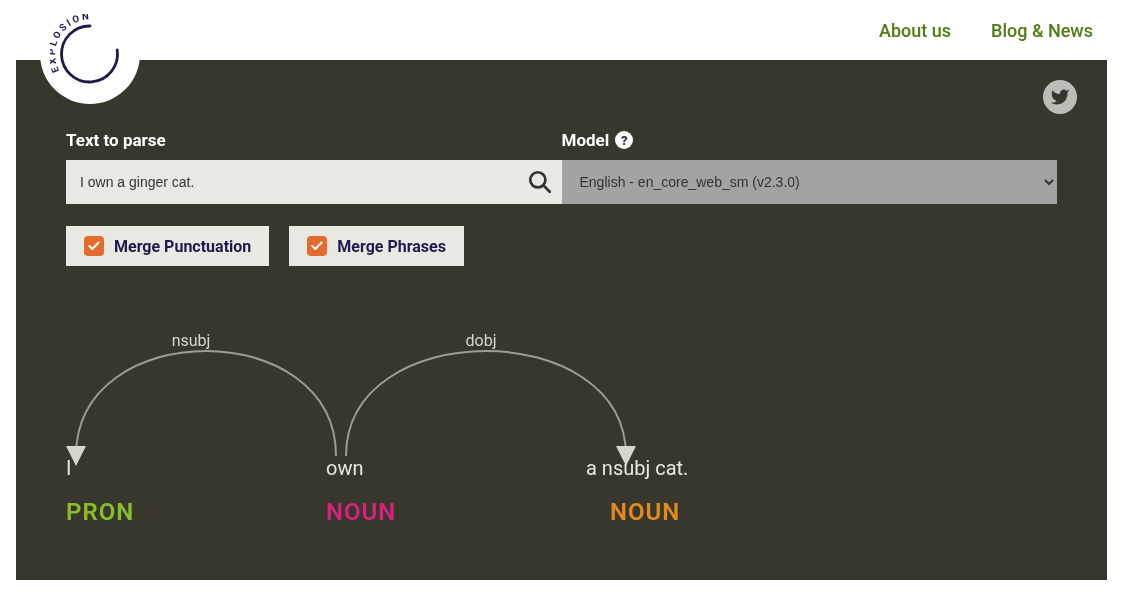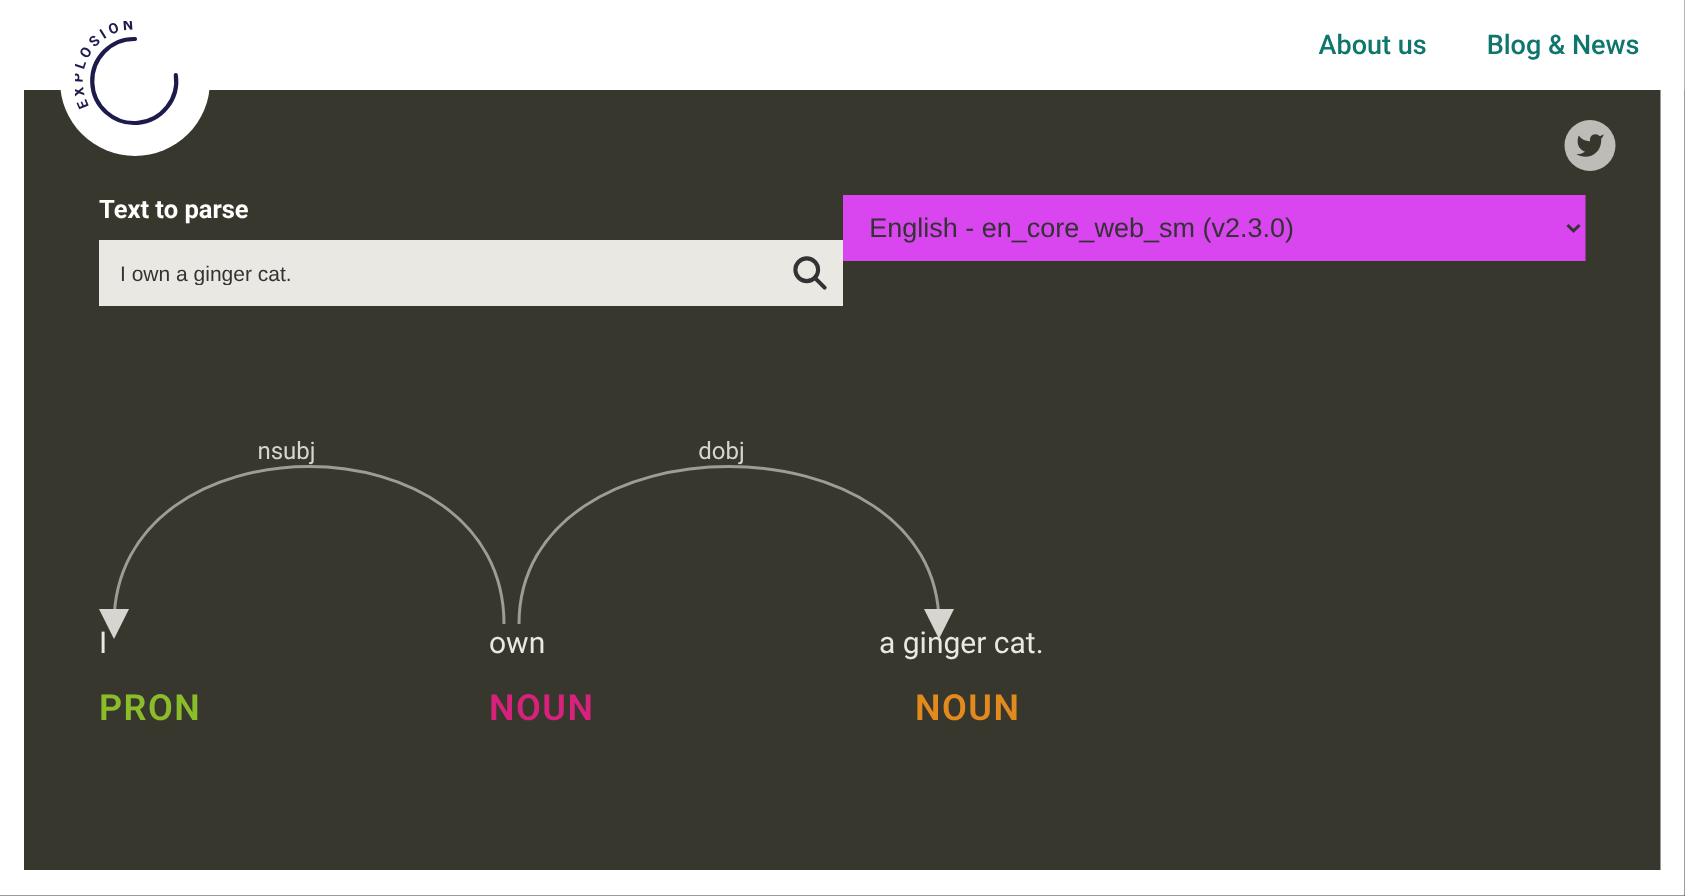--- a/index.html
+++ b/index.html
@@ -1,31 +1,31 @@
 <!DOCTYPE html>
 <html><head>
   <meta charset="utf-8">
   <style>
     * { box-sizing: border-box; margin: 0; padding: 0; }
     body { font-family: -apple-system, BlinkMacSystemFont, "Segoe UI", Roboto, Helvetica, Arial, sans-serif; background: #fff; width: 1123px; }
     .topbar { display: flex; align-items: center; height: 60px; padding: 0 30px; background: #fff; position: relative; }
     .logo-wrap { position: absolute; left: 40px; top: 4px; z-index: 10; width: 100px; height: 100px; background: #fff; border-radius: 50%; display: flex; align-items: center; justify-content: center; }
     .logo-svg { width: 80px; height: 80px; }
     .nav { margin-left: auto; display: flex; gap: 40px; font-size: 18px; color: #1d1b4c; font-weight: 500; }
-    .nav a { color: #0f766e; text-decoration: none; cursor: pointer; }
+    .nav a { color: #4d7c0f; text-decoration: none; cursor: pointer; }
     .panel { background: #38372e; margin: 0 16px; padding: 30px 50px 40px 50px; position: relative; min-height: 520px; }
     .twitter { position: absolute; top: 20px; right: 30px; width: 34px; height: 34px; background: #bdbcb6; border-radius: 50%; display: flex; align-items: center; justify-content: center; cursor: pointer; }
     .form-row { display: flex; margin-top: 40px; }
     .col { flex: 1; }
     .label { color: #fff; font-weight: 700; font-size: 17px; margin-bottom: 10px; display: flex; align-items: center; gap: 6px; }
     .help-icon { display: inline-flex; width: 18px; height: 18px; border-radius: 50%; background: #fff; color: #38372e; font-size: 13px; font-weight: 900; align-items: center; justify-content: center; }
     .input-wrap { position: relative; }
     .text-input { width: 100%; height: 44px; background: #e9e8e3; border: none; padding: 0 48px 0 14px; font-size: 14px; color: #333; }
     .search-btn { position: absolute; right: 6px; top: 6px; width: 32px; height: 32px; background: transparent; border: none; cursor: pointer; display: flex; align-items: center; justify-content: center; }
-    .select { width: 100%; height: 44px; background: #d946ef; border: none; padding: 0 14px; font-size: 18px; color: #333; -webkit-appearance: menulist; appearance: menulist; }
+    .select { width: 100%; height: 44px; background: #a3a3a3; border: none; padding: 0 14px; font-size: 14px; color: #333; -webkit-appearance: menulist; appearance: menulist; }
     .checks { display: flex; gap: 20px; margin-top: 22px; }
     .check { background: #e9e8e3; padding: 10px 18px; display: flex; align-items: center; gap: 10px; font-weight: 700; color: #1d1b4c; font-size: 16px; cursor: pointer; }
     .cb { width: 20px; height: 20px; background: #e56a2d; border-radius: 4px; display: flex; align-items: center; justify-content: center; color: #fff; font-size: 14px; }
     .viz { margin-top: 40px; position: relative; height: 230px; text-align: right; }
     .arcs { position: absolute; top: 0; left: 0; }
     .tokens { position: absolute; bottom: 10px; left: 0; display: flex; }
     .tok { display: flex; flex-direction: column; align-items: flex-start; gap: 18px; }
     .tok-text { color: #e9e8e3; font-size: 20px; }
     .pos { font-size: 24px; font-weight: 600; letter-spacing: 1px; }
     .pos-pron { color: #8bbd2a; }
@@ -65,23 +65,43 @@
       <div class="input-wrap">
         <input class="text-input" type="text" value="I own a ginger cat." style="">
         <button class="search-btn">
           <svg width="26" height="26" viewBox="0 0 24 24">
             <circle cx="10" cy="10" r="7" fill="none" stroke="#333" stroke-width="2.5"></circle>
             <line x1="15" y1="15" x2="21" y2="21" stroke="#333" stroke-width="2.5" stroke-linecap="round"></line>
           </svg>
         </button>
       </div>
       <div class="checks">
+        <label class="check">
+          <span class="cb">
+            <svg width="14" height="14" viewBox="0 0 24 24">
+                <path d="M4 12l5 5L20 6" fill="none" stroke="#fff" stroke-width="3.5" stroke-linecap="round" stroke-linejoin="round"></path>
+              </svg>
+          </span>
+          <span>Merge Punctuation</span>
+        </label>
+        <label class="check">
+          <span class="cb">
+            <svg width="14" height="14" viewBox="0 0 24 24">
+                <path d="M4 12l5 5L20 6" fill="none" stroke="#fff" stroke-width="3.5" stroke-linecap="round" stroke-linejoin="round"></path>
+              </svg>
+          </span>
+          <span>Merge Phrases</span>
+        </label>
       </div>
     </div>
     <div class="col">
+      <div class="label">
+        <span>Model</span>
+        <span class="help-icon">?</span>
+      </div>
       <select class="select">
         <option>English - en_core_web_sm (v2.3.0)</option>
       </select>
     </div>
   </div>
 
   <div class="viz">
     <svg class="arcs" width="700" height="160">
       <defs>
         <marker id="arrow" markerWidth="10" markerHeight="10" refX="5" refY="5" orient="auto-start-reverse">
@@ -96,18 +116,18 @@
     <div class="tokens">
       <div class="tok" style="width:260px">
         <span class="tok-text">I</span>
         <span class="pos pos-pron">PRON</span>
       </div>
       <div class="tok" style="width:260px">
         <span class="tok-text">own</span>
         <span class="pos pos-verb">NOUN</span>
       </div>
       <div class="tok" style="width:200px">
-        <span class="tok-text">a ginger cat.</span>
+        <span class="tok-text">a nsubj cat.</span>
         <span class="pos pos-noun">NOUN</span>
       </div>
     </div>
   </div>
 </div>
 
 </body></html>

